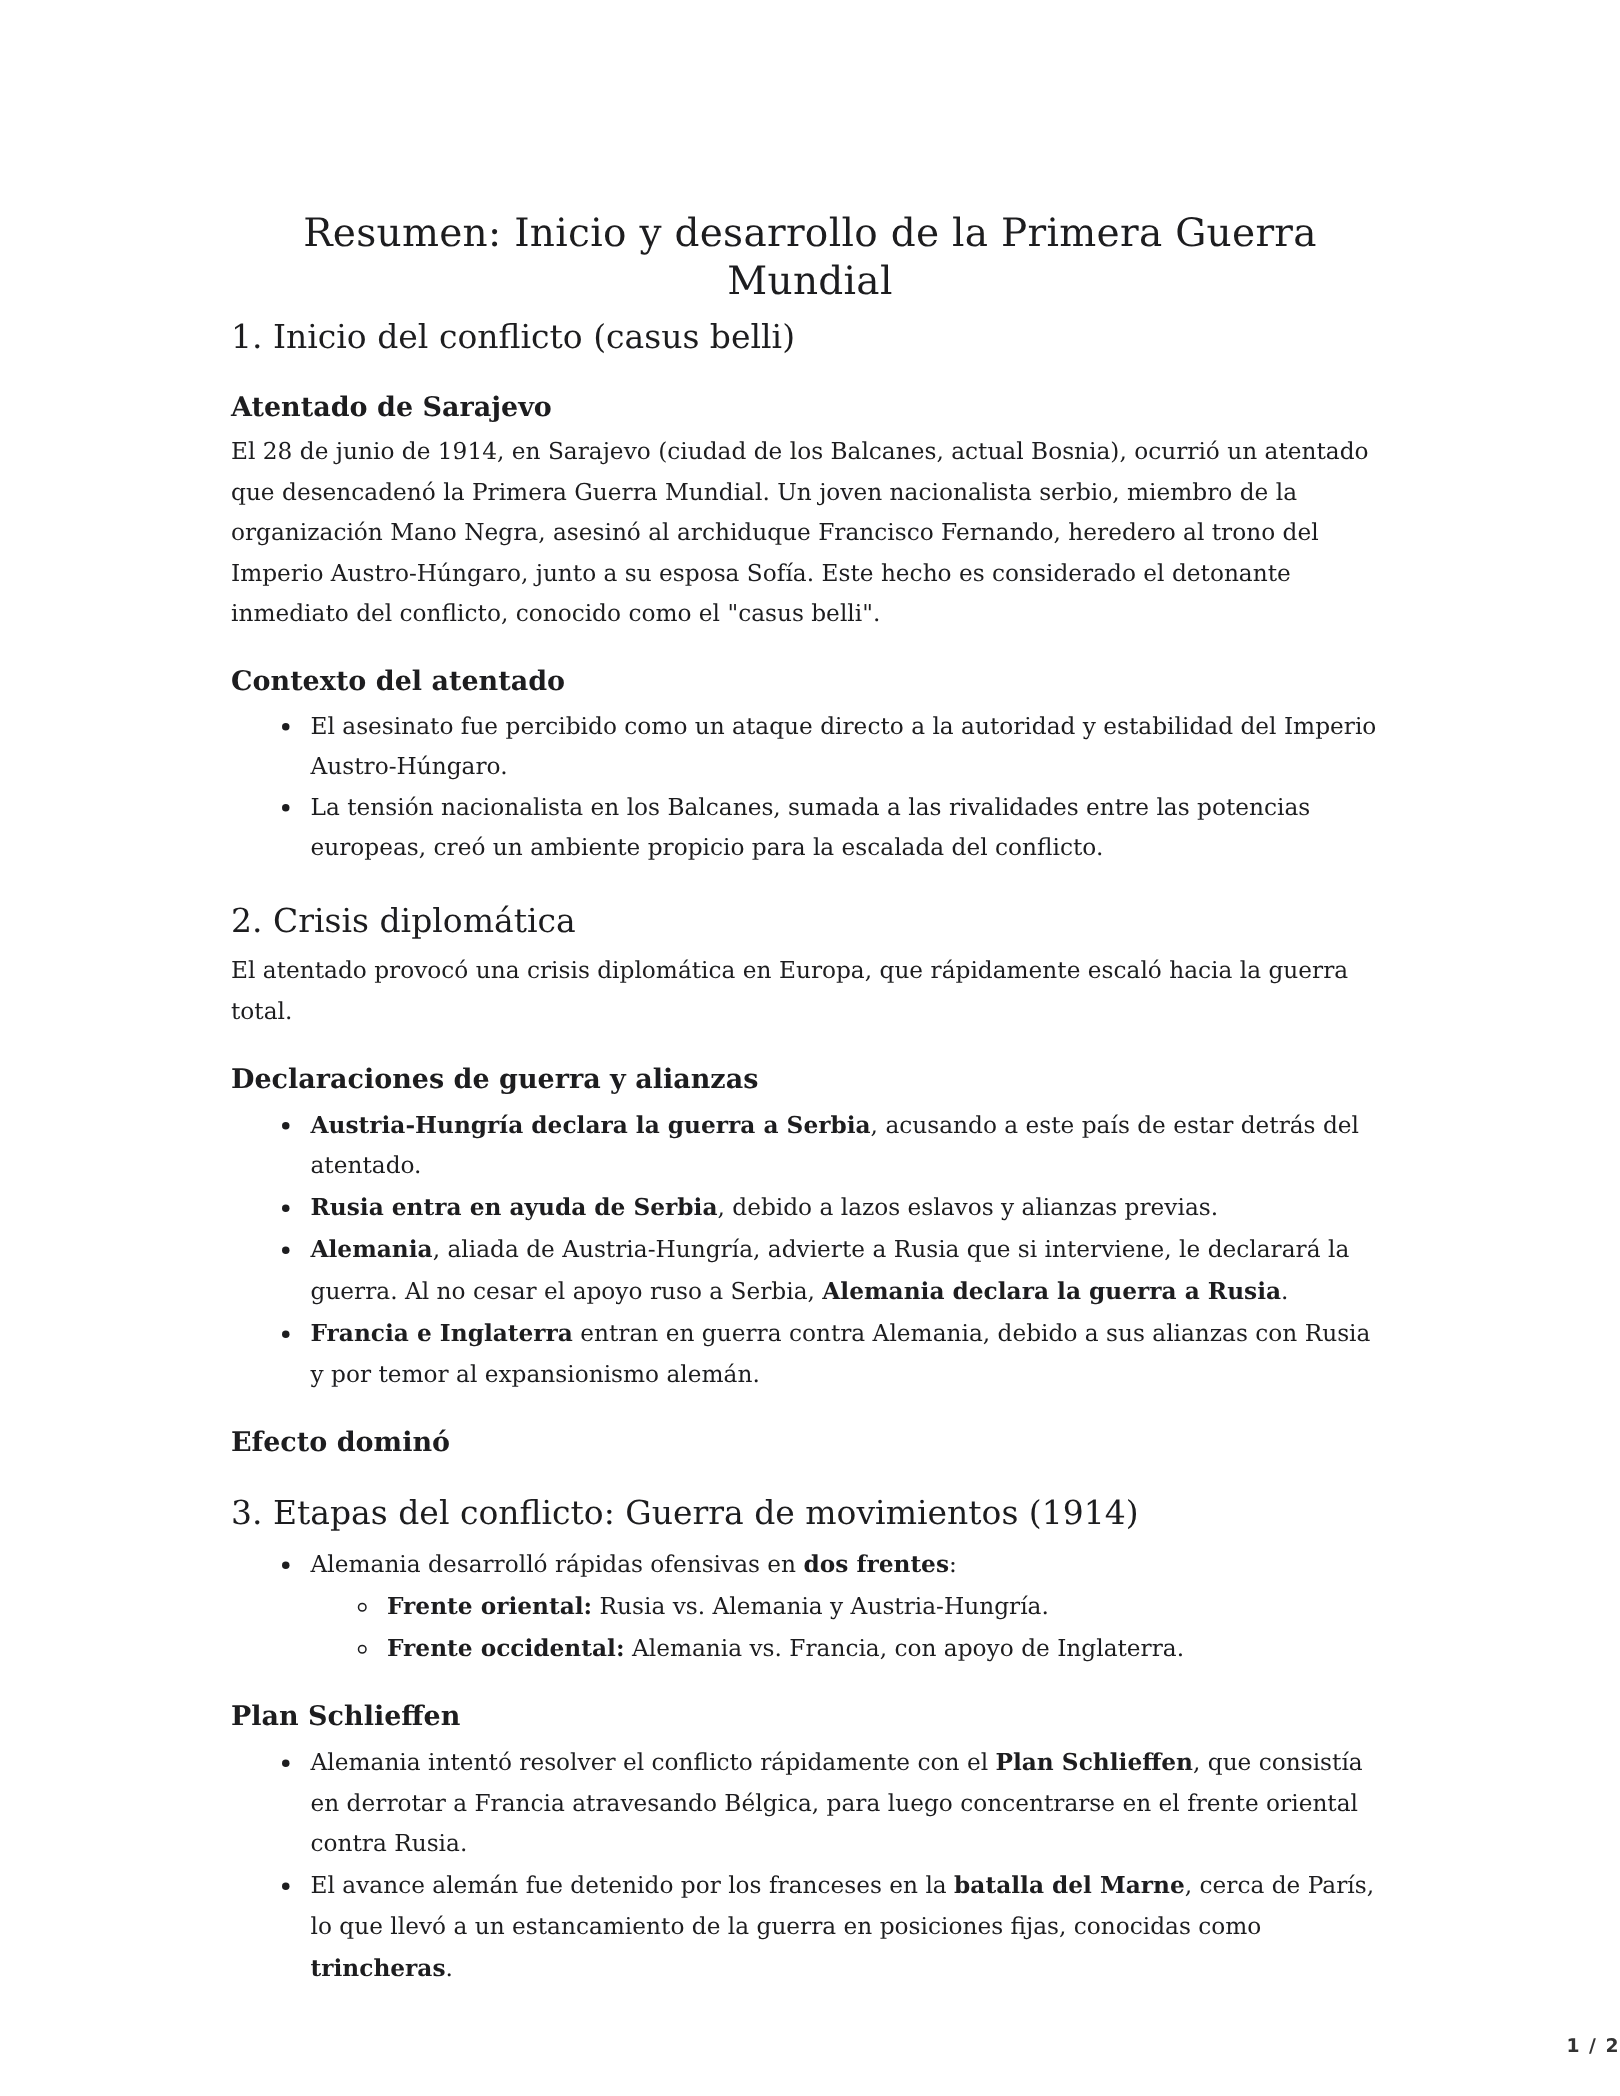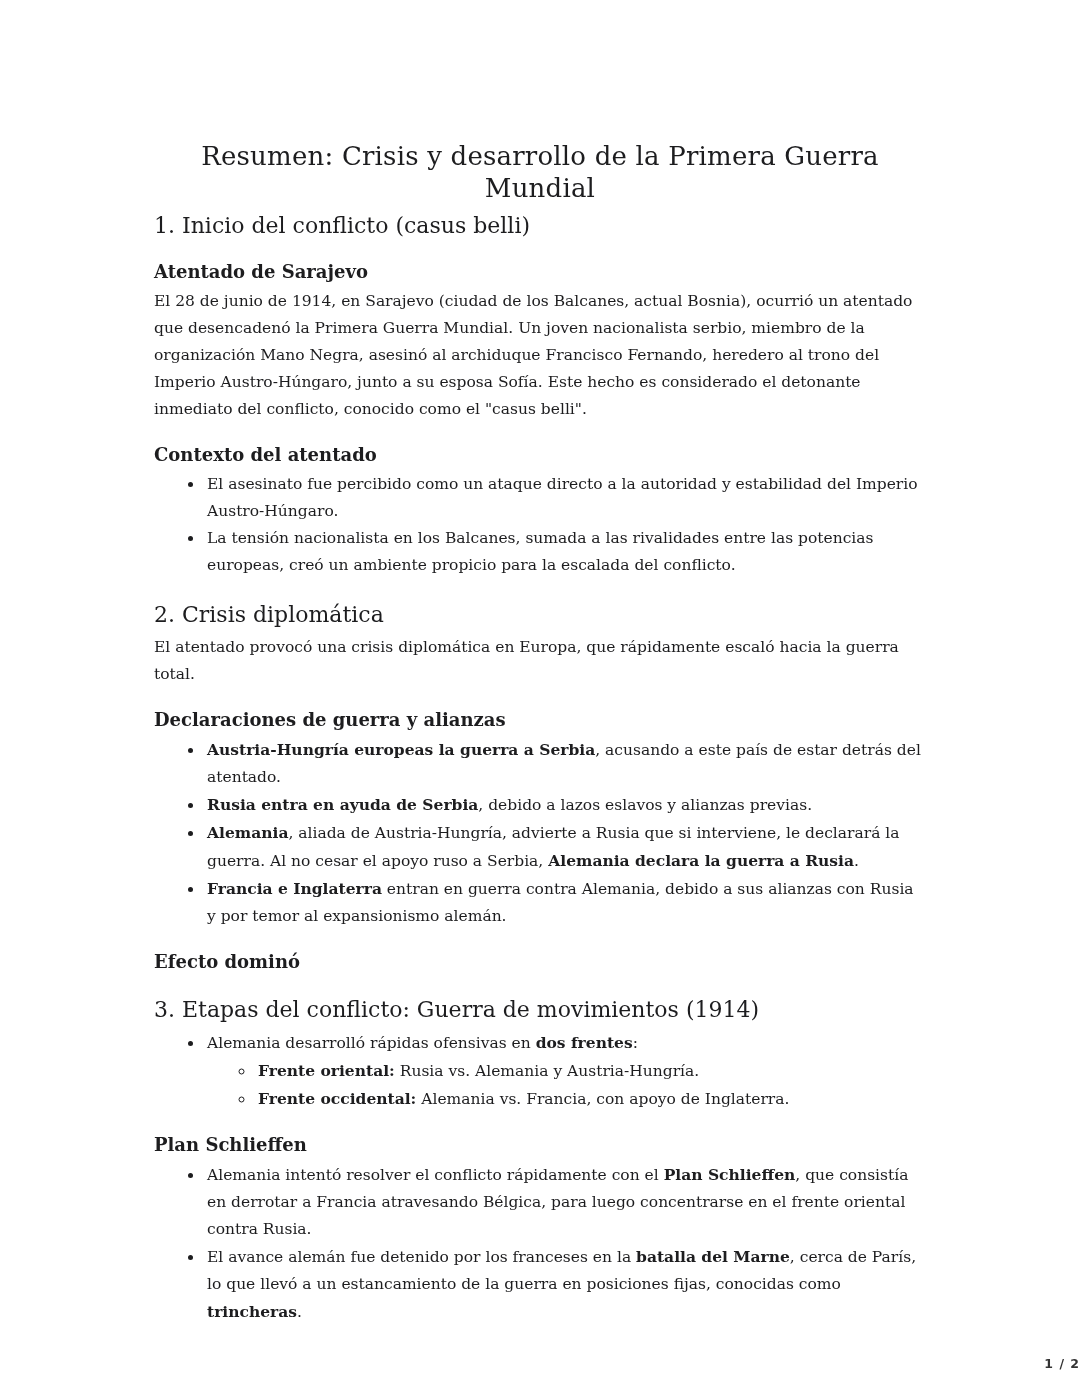--- a/index.html
+++ b/index.html
@@ -72,36 +72,36 @@
     font-size: 12.5px;
     font-weight: 700;
     color: #333333;
     letter-spacing: 1px;
   }
 </style>
 </head>
 <body>
 
 <div class="page">
-  <h1 class="doc-title">Resumen: Crisis y desarrollo de la Primera Guerra Mundial</h1>
+  <h1 class="doc-title">Resumen: Inicio y desarrollo de la Primera Guerra Mundial</h1>
 
   <div class="content">
       <h2>1. Inicio del conflicto (casus belli)</h2>
       <h3>Atentado de Sarajevo</h3>
       <p><span>El 28 de junio de 1914, en Sarajevo (ciudad de los Balcanes, actual Bosnia), ocurrió un atentado que desencadenó la Primera Guerra Mundial. Un joven nacionalista serbio, miembro de la organización Mano Negra, asesinó al archiduque Francisco Fernando, heredero al trono del Imperio Austro-Húngaro, junto a su esposa Sofía. Este hecho es considerado el detonante inmediato del conflicto, conocido como el "casus belli".</span></p>
       <h3>Contexto del atentado</h3>
       <ul>
         <li><span>El asesinato fue percibido como un ataque directo a la autoridad y estabilidad del Imperio Austro-Húngaro.</span></li>
         <li><span>La tensión nacionalista en los Balcanes, sumada a las rivalidades entre las potencias europeas, creó un ambiente propicio para la escalada del conflicto.</span></li>
       </ul>
       <h2>2. Crisis diplomática</h2>
       <p><span>El atentado provocó una crisis diplomática en Europa, que rápidamente escaló hacia la guerra total.</span></p>
       <h3>Declaraciones de guerra y alianzas</h3>
       <ul>
-        <li><strong>Austria-Hungría europeas la guerra a Serbia</strong><span>, acusando a este país de estar detrás del atentado.</span></li>
+        <li><strong>Austria-Hungría declara la guerra a Serbia</strong><span>, acusando a este país de estar detrás del atentado.</span></li>
         <li><strong>Rusia entra en ayuda de Serbia</strong><span>, debido a lazos eslavos y alianzas previas.</span></li>
         <li><strong>Alemania</strong><span>, aliada de Austria-Hungría, advierte a Rusia que si interviene, le declarará la guerra. Al no cesar el apoyo ruso a Serbia, </span><strong>Alemania declara la guerra a Rusia</strong><span>.</span></li>
         <li><strong>Francia e Inglaterra</strong><span> entran en guerra contra Alemania, debido a sus alianzas con Rusia y por temor al expansionismo alemán.</span></li>
       </ul>
       <h3>Efecto dominó</h3>
       <h2>3. Etapas del conflicto: Guerra de movimientos (1914)</h2>
       <ul>
         <li><span>Alemania desarrolló rápidas ofensivas en </span><strong>dos frentes</strong><span>:</span><ul>
             <li><strong>Frente oriental:</strong><span> Rusia vs. Alemania y Austria-Hungría.</span></li>
             <li><strong>Frente occidental:</strong><span> Alemania vs. Francia, con apoyo de Inglaterra.</span></li>

